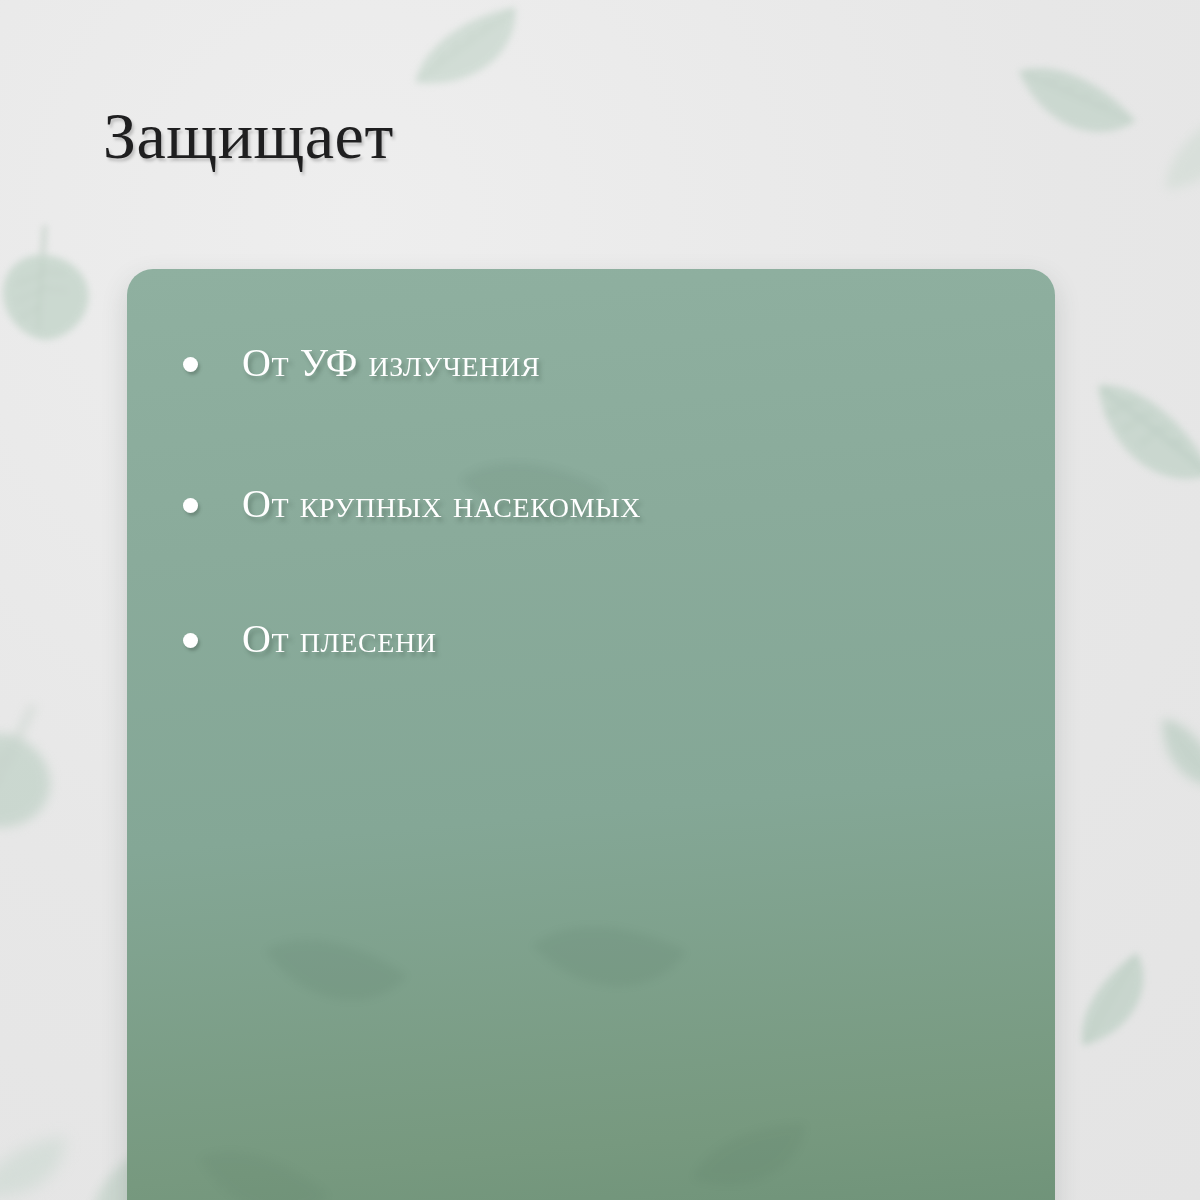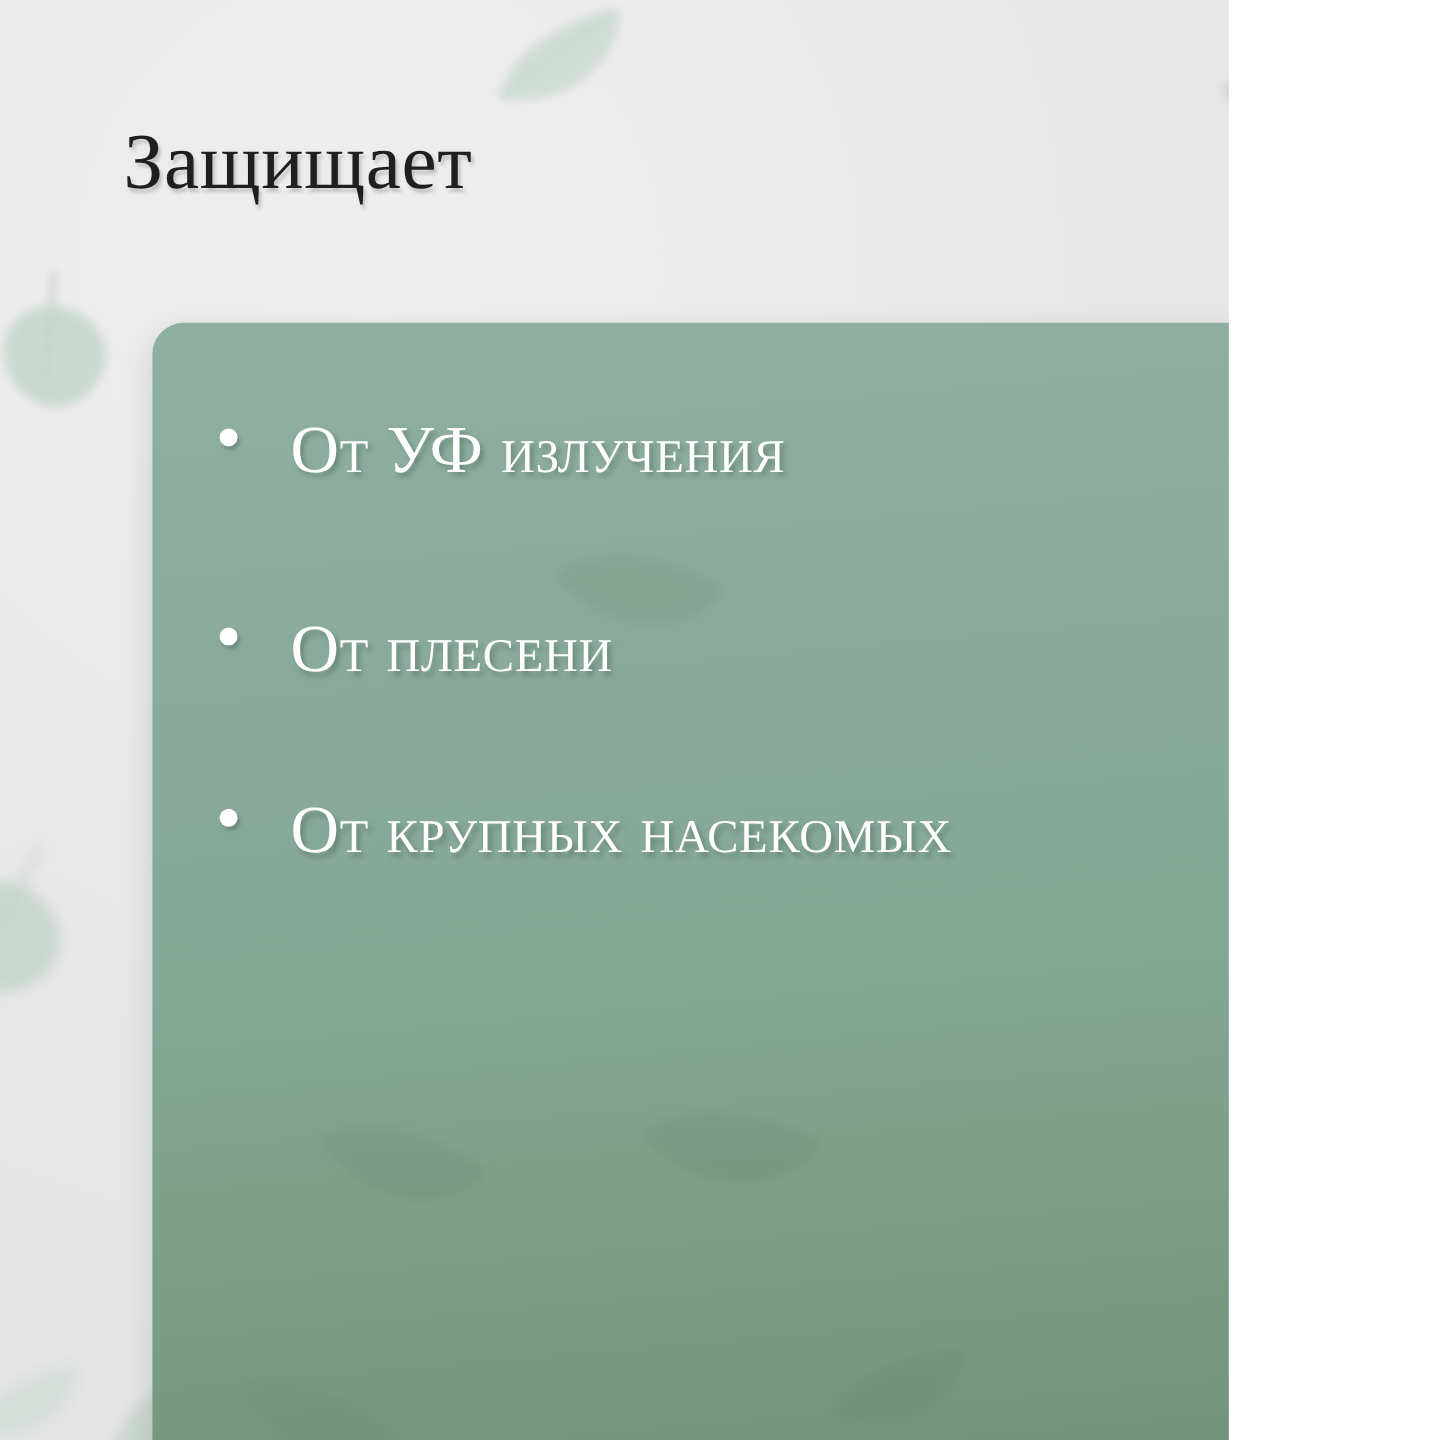--- a/index.html
+++ b/index.html
@@ -5,21 +5,21 @@
 <style>
   html, body {
     margin: 0;
     padding: 0;
     background: #ffffff;
   }
   * { box-sizing: border-box; }
 
   .slide {
     position: relative;
-    width: 1024px;
+    width: 1200px;
     height: 1200px;
     overflow: hidden;
     background: #eaeaea;
     background-image:
       radial-gradient(circle at 30% 18%, #eeeeee 0%, #e7e7e7 55%, #e4e4e4 100%);
     font-family: "Liberation Serif", "DejaVu Serif", serif;
     padding-left: 28px;
   }
 
   
@@ -104,21 +104,21 @@
     height: 15px;
     margin-top: 26px;
     margin-right: 44px;
     border-radius: 50%;
     background: #ffffff;
     box-shadow: 2px 3px 3px rgba(60,80,70,.35);
   }
 
   .bullet-text {
     font-family: "Liberation Serif", "DejaVu Serif", serif;
-    font-size: 56px;
+    font-size: 40px;
     font-variant: small-caps;
     font-weight: 400;
     line-height: 1.58;
     letter-spacing: .6px;
     color: #ffffff;
     text-shadow: 3px 4px 4px rgba(55, 80, 65, .38);
     max-width: 790px;
     text-align: right;
   }
 
@@ -276,26 +276,26 @@
     </div>
 
     <ul class="bullet-list">
 
       <li class="bullet-item i1">
         <span class="bullet-dot"></span>
         <span class="bullet-text">От УФ излучения</span>
       </li>
 
 
+      <li class="bullet-item i3">
+        <span class="bullet-dot"></span>
+        <span class="bullet-text">От крупных насекомых</span>
+      </li>
+
       <li class="bullet-item i4">
         <span class="bullet-dot"></span>
         <span class="bullet-text">От плесени</span>
       </li>
 
-      <li class="bullet-item i3">
-        <span class="bullet-dot"></span>
-        <span class="bullet-text">От крупных насекомых</span>
-      </li>
-
     </ul>
   </section>
 
 </div>
 
 </body></html>

